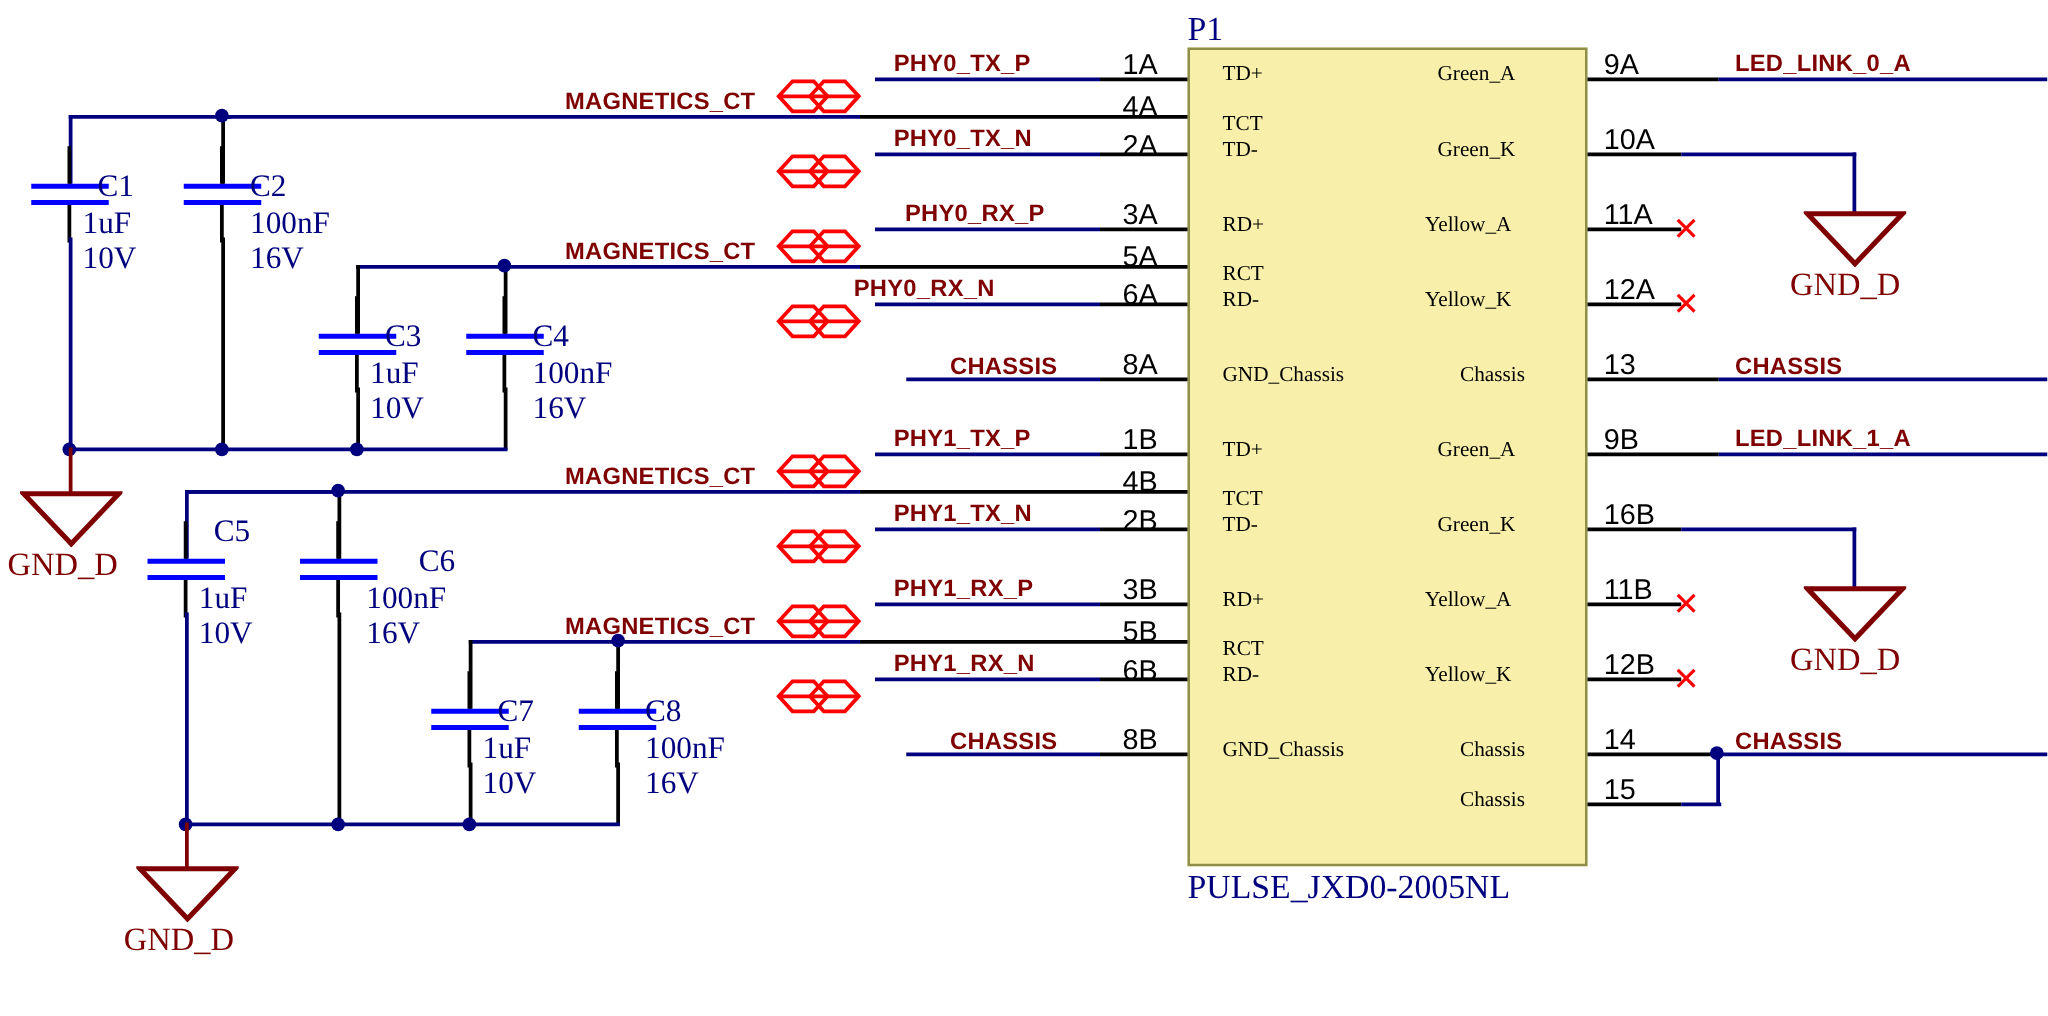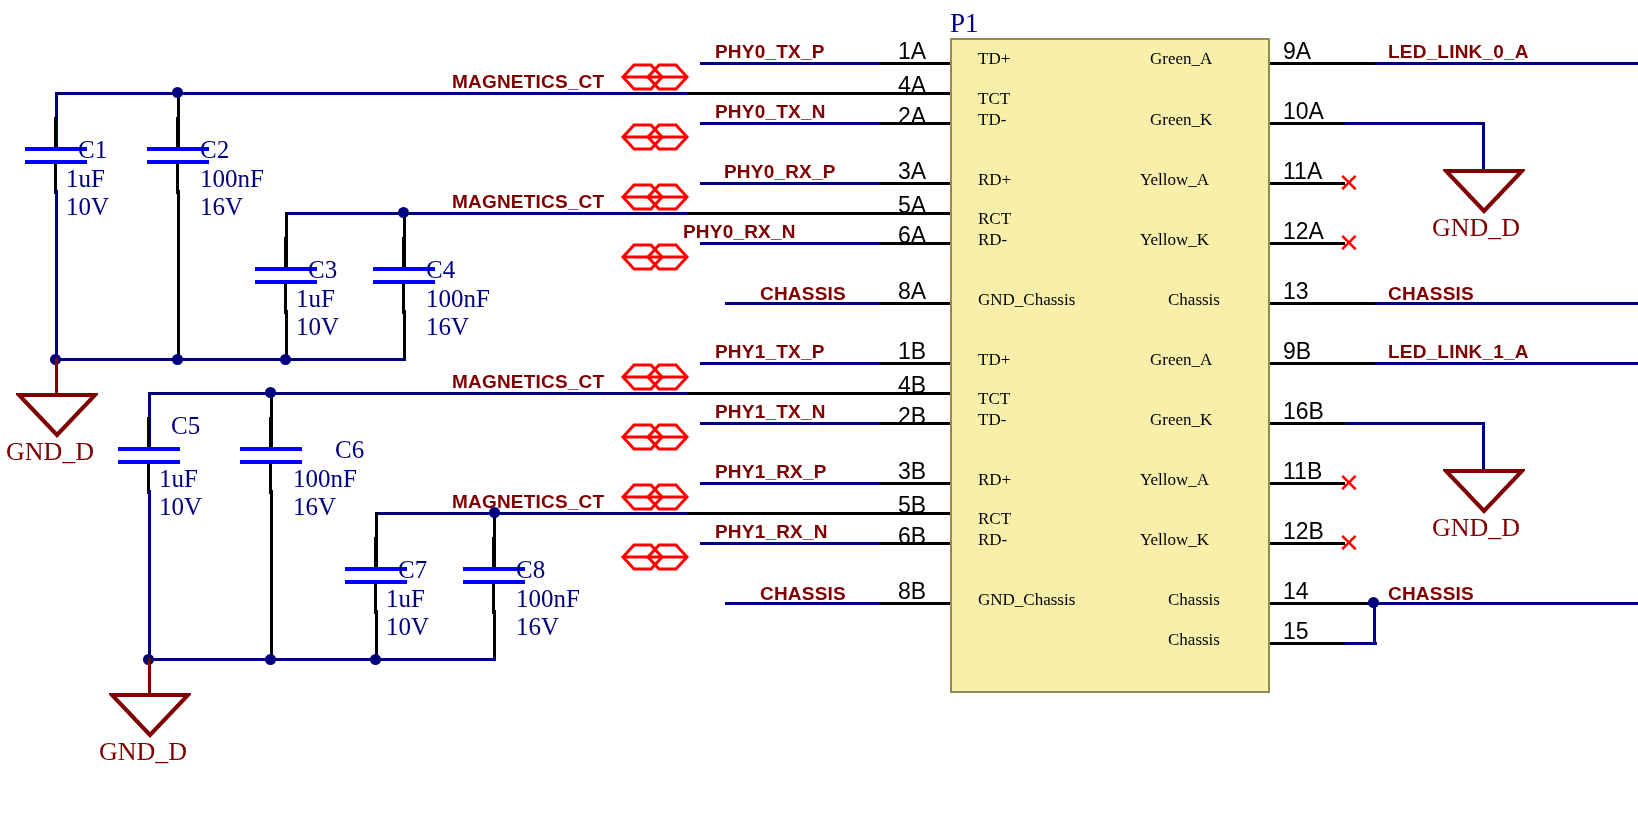--- a/index.html
+++ b/index.html
@@ -124,20 +124,21 @@
     line-height: 1;
   }
 </style>
 </head>
 <body>
 
 <div id="sheet">
 
   <div id="p1box" style="left:950px; top:38px; width:320px; height:655px;"></div>
   <div class="p1label" style="left:950px; top:8px;">P1</div>
+  <div class="p1label" style="left:950px; top:694px;">PULSE_JXD0-2005NL</div>
 
   <div class="pinname" style="left:978px; top:49px;">TD+</div>
   <div class="pinname" style="left:978px; top:89px;">TCT</div>
   <div class="pinname" style="left:978px; top:110px;">TD-</div>
   <div class="pinname" style="left:978px; top:170px;">RD+</div>
   <div class="pinname" style="left:978px; top:209px;">RCT</div>
   <div class="pinname" style="left:978px; top:230px;">RD-</div>
   <div class="pinname" style="left:978px; top:290px;">GND_Chassis</div>
   <div class="pinname" style="left:978px; top:350px;">TD+</div>
   <div class="pinname" style="left:978px; top:389px;">TCT</div>

